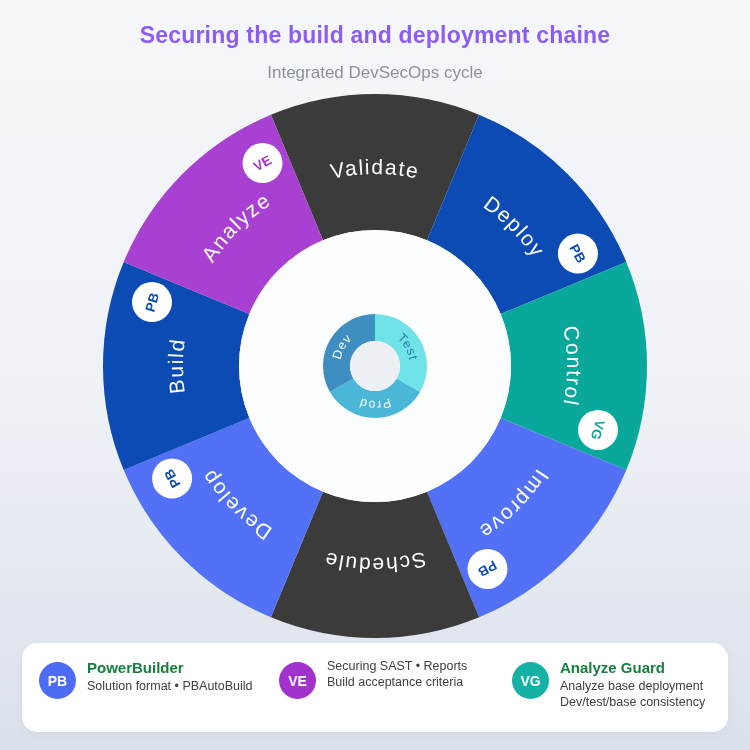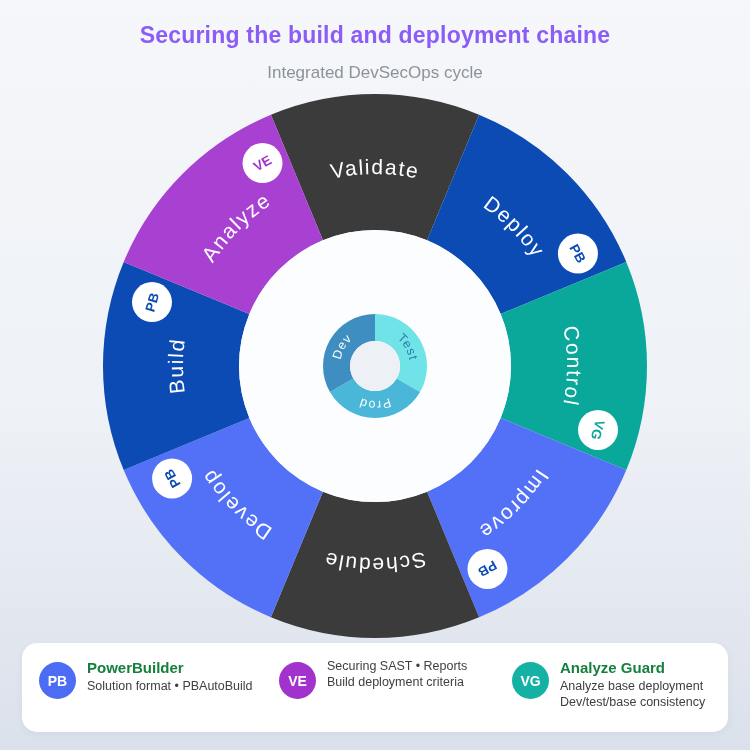--- a/index.html
+++ b/index.html
@@ -105,21 +105,21 @@
     <div class="legend-text">
       <div class="legend-title">PowerBuilder</div>
       <div class="legend-line">Solution format • PBAutoBuild</div>
     </div>
   </div>
 
   <div class="legend-item i1">
     <div class="legend-badge" style="background: rgb(162, 50, 204);">VE</div>
     <div class="legend-text">
       <div class="legend-line">Securing SAST • Reports</div>
-      <div class="legend-line">Build deployment criteria</div>
+      <div class="legend-line">Build acceptance criteria</div>
     </div>
   </div>
 
   <div class="legend-item i2">
     <div class="legend-badge" style="background: rgb(22, 177, 165);">VG</div>
     <div class="legend-text">
       <div class="legend-title">Analyze Guard</div>
       <div class="legend-line">Analyze base deployment</div>
       <div class="legend-line">Dev/test/base consistency</div>
     </div>

